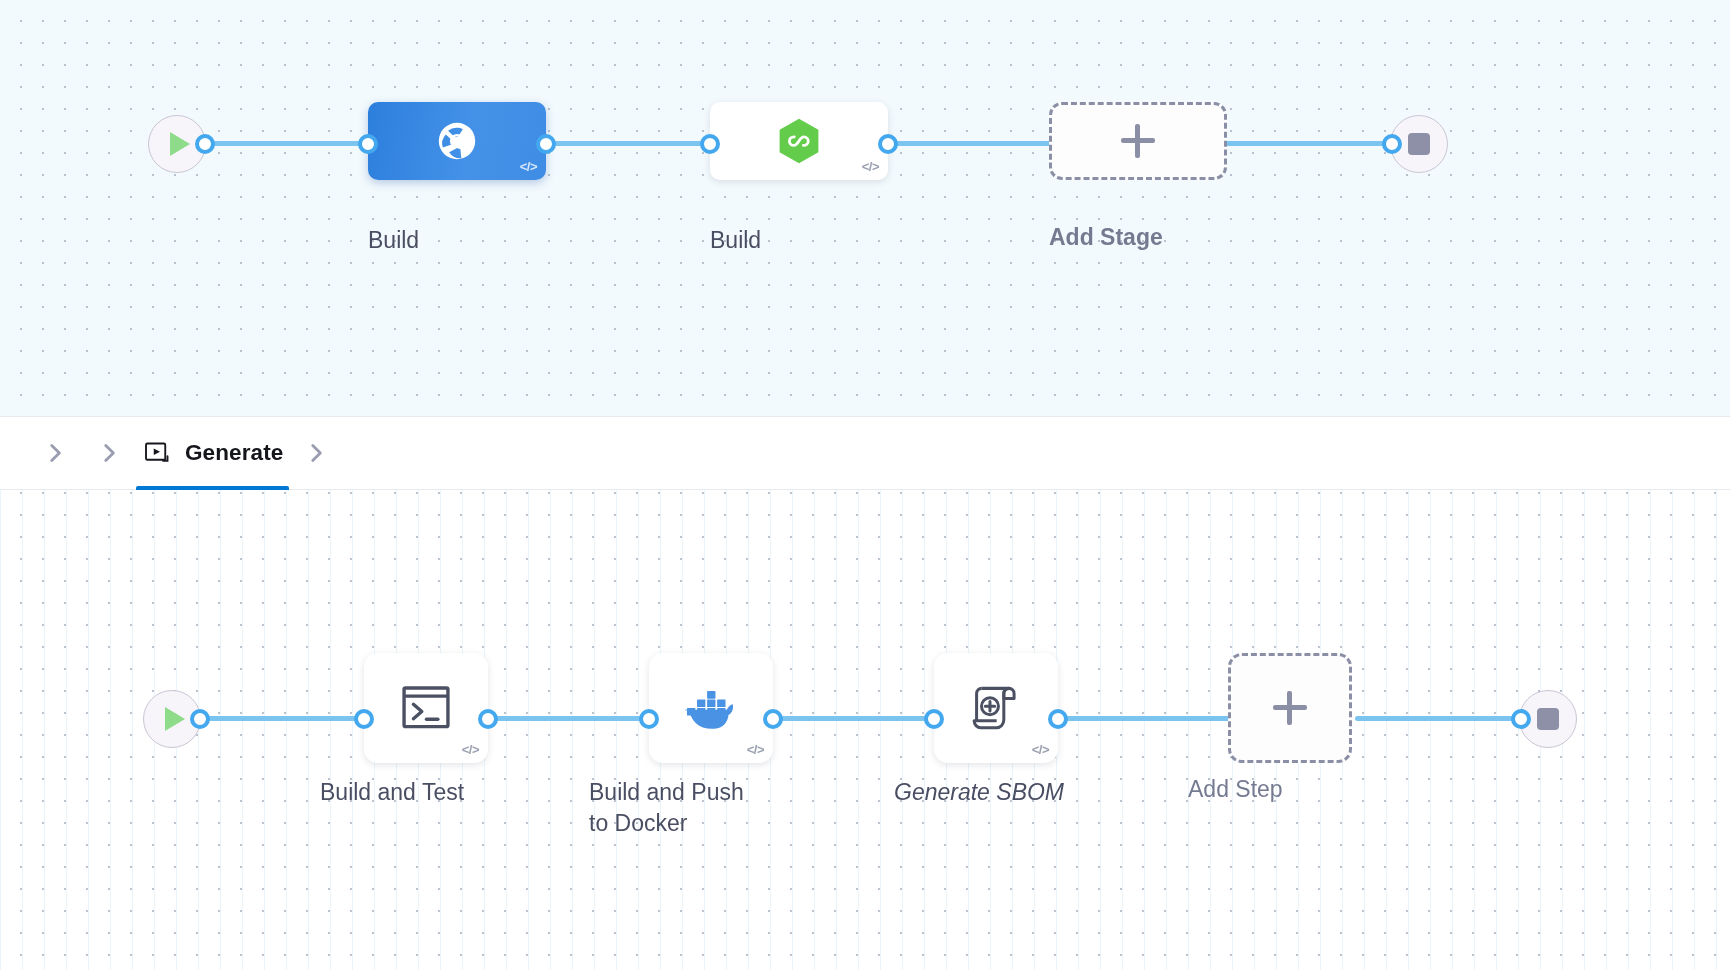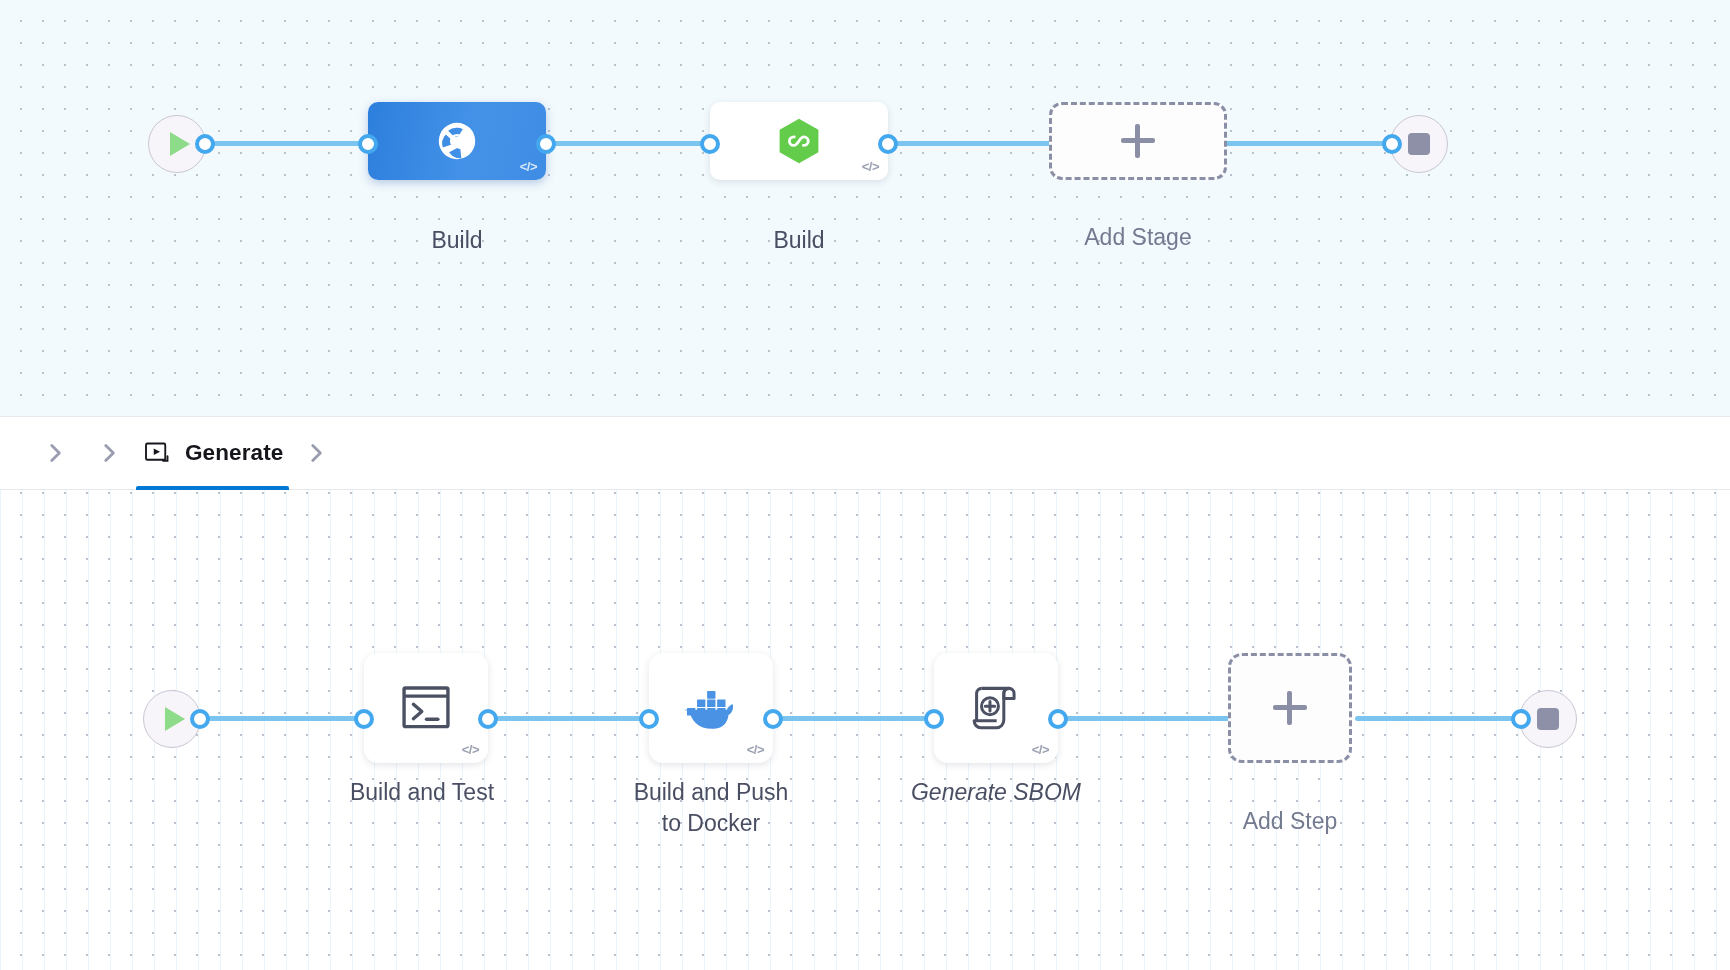--- a/index.html
+++ b/index.html
@@ -118,21 +118,21 @@
   .plus {
     position: relative; width: 34px; height: 34px;
   }
   .plus::before, .plus::after {
     content: ""; position: absolute; background: #8b8fa6; border-radius: 2px;
   }
   .plus::before { left: 0; top: 14px; width: 34px; height: 5px; }
   .plus::after  { top: 0; left: 14px; height: 34px; width: 5px; }
 
   .node-label {
-    position: absolute; text-align: center;
+    position: absolute; text-align: left;
     font-size: 23px; color: #4a4e63; line-height: 1.33;
     white-space: pre-line; z-index: 2;
   }
   .node-label.ghost-label { color: #747a90; }
 </style>
 </head>
 <body>
 
 <div id="root">
 
@@ -166,21 +166,21 @@
       </svg>
       <span class="code-badge">&lt;/&gt;</span>
     </div>
     <div class="port" style="left:700px; top:134px;"></div>
     <div class="port" style="left:878px; top:134px;"></div>
     <div class="node-label" style="left:710px; top:225px; width:178px;">Build</div>
 
     <div class="ghost stage-ghost" style="left:1049px; top:102px;">
       <div class="plus"></div>
     </div>
-    <div class="node-label ghost-label" style="left:1049px; top:222px; width:178px;">Add Stage</div>
+    <div class="node-label ghost-label" style="left:1049px; top:222px; width:178px;font-weight:bold;">Add Stage</div>
 
     <div class="port" style="left:1382px; top:134px;"></div>
     <div class="terminal" style="left:1390px; top:115px;">
       <div class="stop-sq"></div>
     </div>
   </div>
 
   <div id="tabbar">
 
 
@@ -272,21 +272,21 @@
       </svg>
       <span class="code-badge">&lt;/&gt;</span>
     </div>
     <div class="port" style="left:924px;  top:219px;"></div>
     <div class="port" style="left:1048px; top:219px;"></div>
     <div class="node-label" style="left:894px; top:287px; width:204px;font-style:italic;">Generate SBOM</div>
 
     <div class="ghost step-ghost" style="left:1228px; top:163px;">
       <div class="plus"></div>
     </div>
-    <div class="node-label ghost-label" style="left:1188px; top:284px; width:204px;margin-top:32px;">Add Step</div>
+    <div class="node-label ghost-label" style="left:1188px; top:284px; width:204px;">Add Step</div>
 
     <div class="port" style="left:1511px; top:219px;"></div>
     <div class="terminal" style="left:1519px; top:200px;">
       <div class="stop-sq"></div>
     </div>
   </div>
 
 </div>
 
 </body></html>

